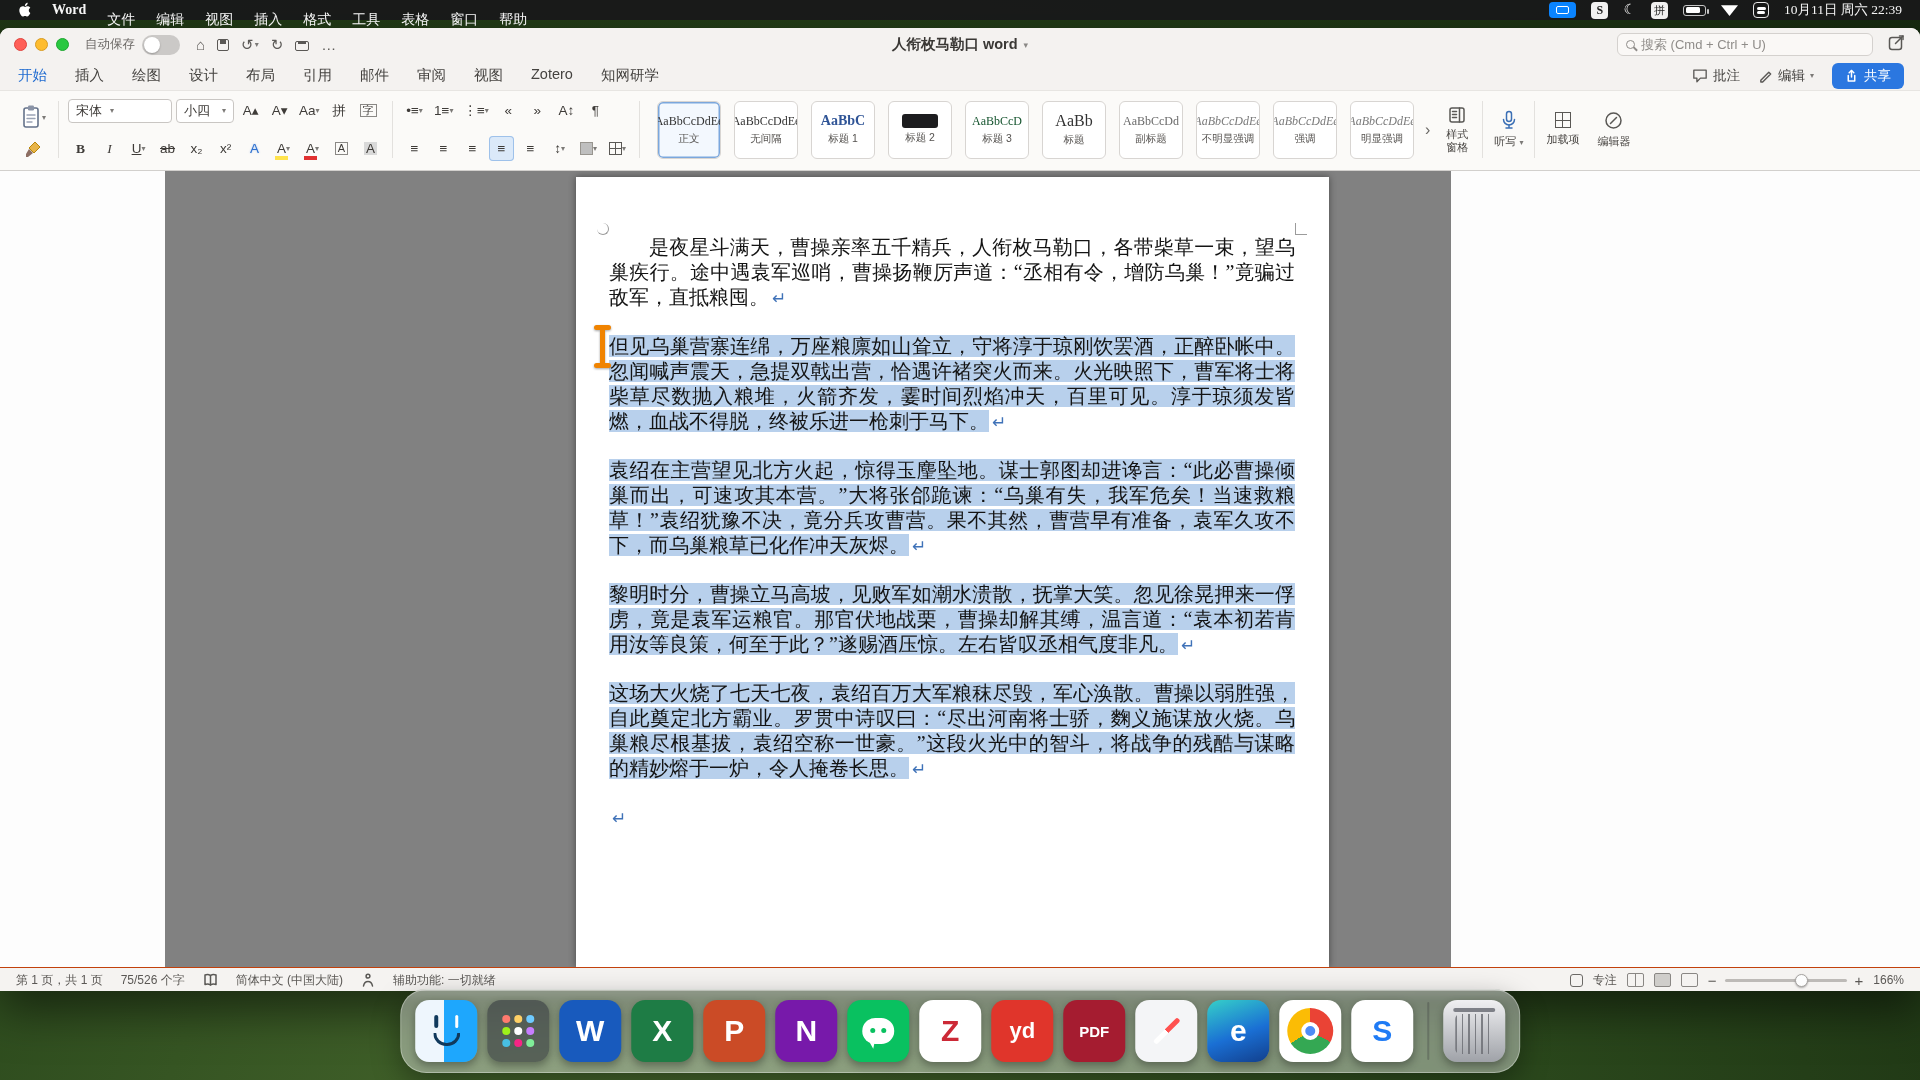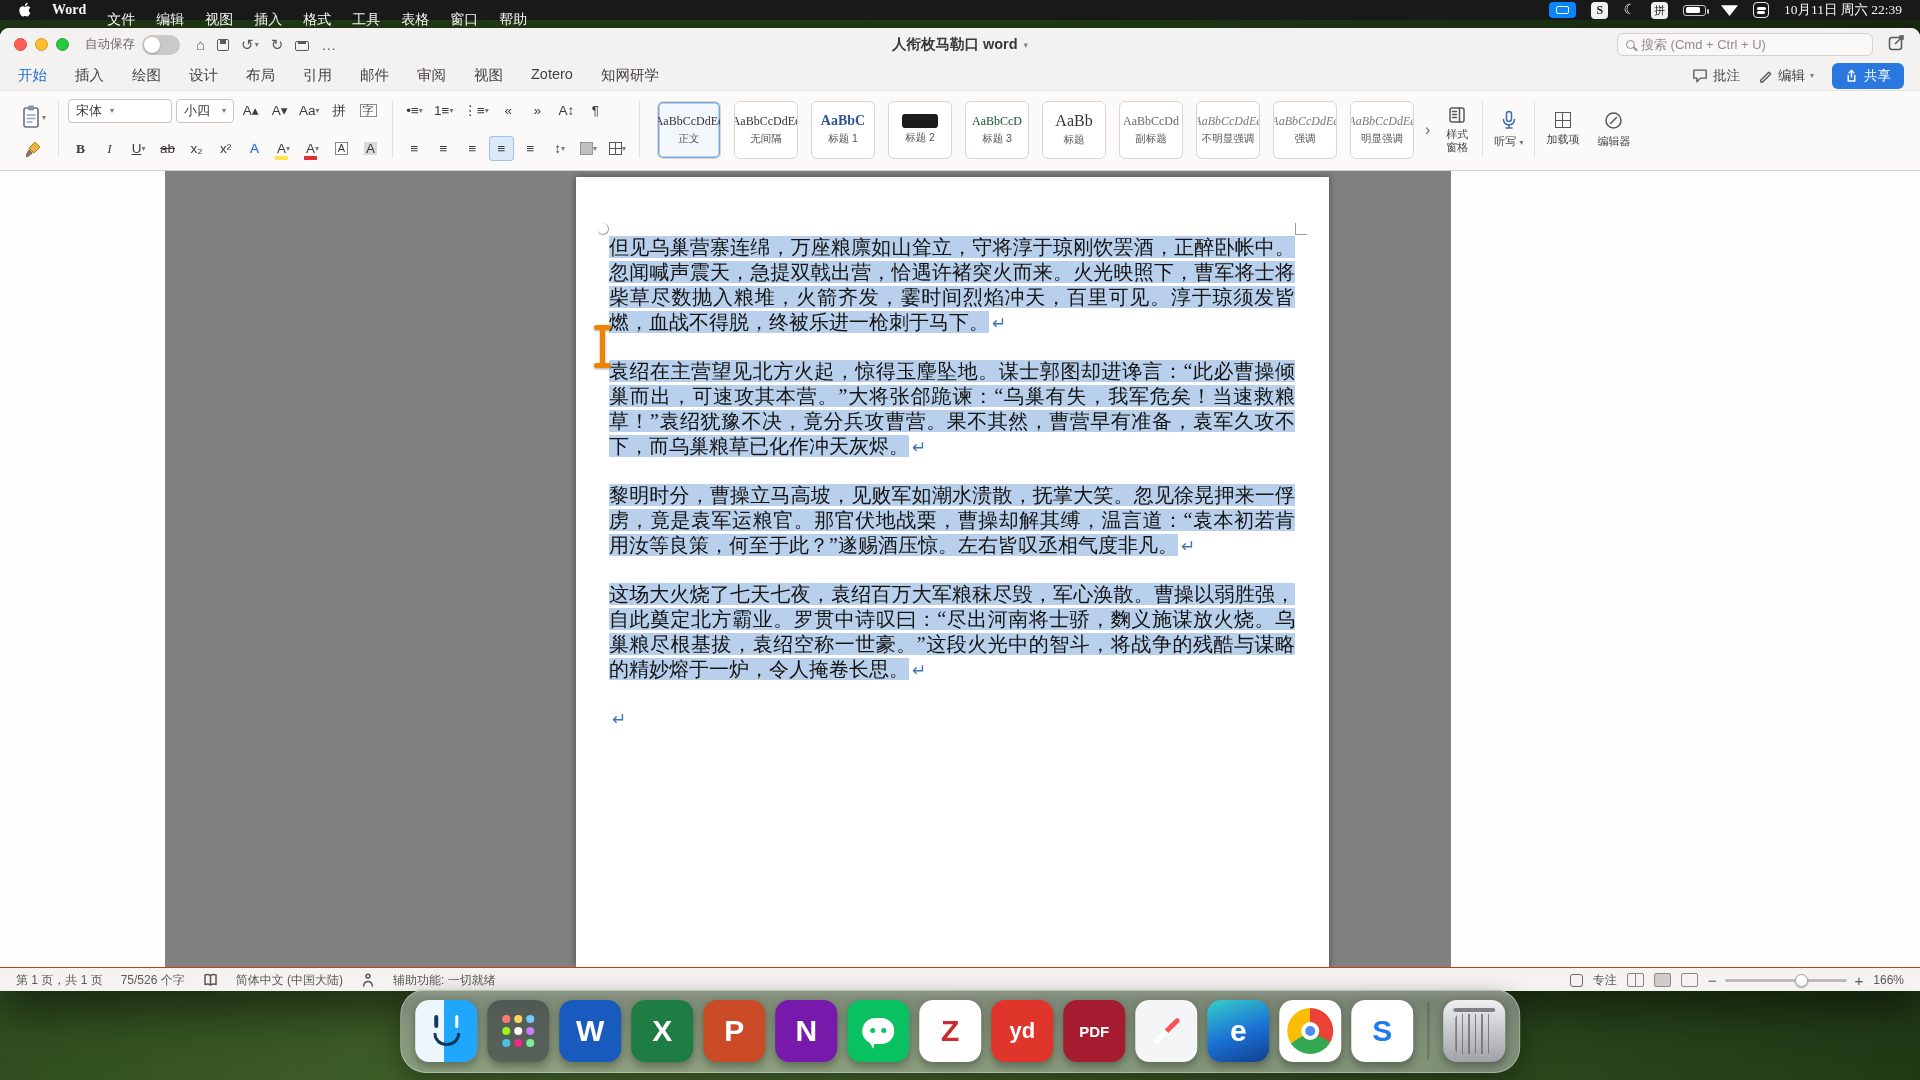--- a/index.html
+++ b/index.html
@@ -569,20 +569,21 @@
     </div>
   </div>
 
   <div class="docarea">
     <div class="pane-left"></div>
     <div class="canvas">
       <div class="page">
         <span class="crop tl"></span>
         <span class="crop tr"></span>
         <div class="doc-text" id="doc-text">
+            <p class="para indent"><span>是夜星斗满天，曹操亲率五千精兵，人衔枚马勒口，各带柴草一束，望乌巢疾行。途中遇袁军巡哨，曹操扬鞭厉声道：“丞相有令，增防乌巢！”竟骗过敌军，直抵粮囤。</span><span class="pil">↵</span></p>
             <p class="para"><span class="sel">但见乌巢营寨连绵，万座粮廪如山耸立，守将淳于琼刚饮罢酒，正醉卧帐中。忽闻喊声震天，急提双戟出营，恰遇许褚突火而来。火光映照下，曹军将士将柴草尽数抛入粮堆，火箭齐发，霎时间烈焰冲天，百里可见。淳于琼须发皆燃，血战不得脱，终被乐进一枪刺于马下。</span><span class="pil">↵</span></p>
             <p class="para"><span class="sel">袁绍在主营望见北方火起，惊得玉麈坠地。谋士郭图却进谗言：“此必曹操倾巢而出，可速攻其本营。”大将张郃跪谏：“乌巢有失，我军危矣！当速救粮草！”袁绍犹豫不决，竟分兵攻曹营。果不其然，曹营早有准备，袁军久攻不下，而乌巢粮草已化作冲天灰烬。</span><span class="pil">↵</span></p>
             <p class="para"><span class="sel">黎明时分，曹操立马高坡，见败军如潮水溃散，抚掌大笑。忽见徐晃押来一俘虏，竟是袁军运粮官。那官伏地战栗，曹操却解其缚，温言道：“袁本初若肯用汝等良策，何至于此？”遂赐酒压惊。左右皆叹丞相气度非凡。</span><span class="pil">↵</span></p>
             <p class="para"><span class="sel">这场大火烧了七天七夜，袁绍百万大军粮秣尽毁，军心涣散。曹操以弱胜强，自此奠定北方霸业。罗贯中诗叹曰：“尽出河南将士骄，麴义施谋放火烧。乌巢粮尽根基拔，袁绍空称一世豪。”这段火光中的智斗，将战争的残酷与谋略的精妙熔于一炉，令人掩卷长思。</span><span class="pil">↵</span></p>
             <p class="para"><span class="pil">↵</span></p>
           </div>
         <div class="ibeam">
           <span class="c1"></span>
             <span class="v"></span>
             <span class="c2"></span>

